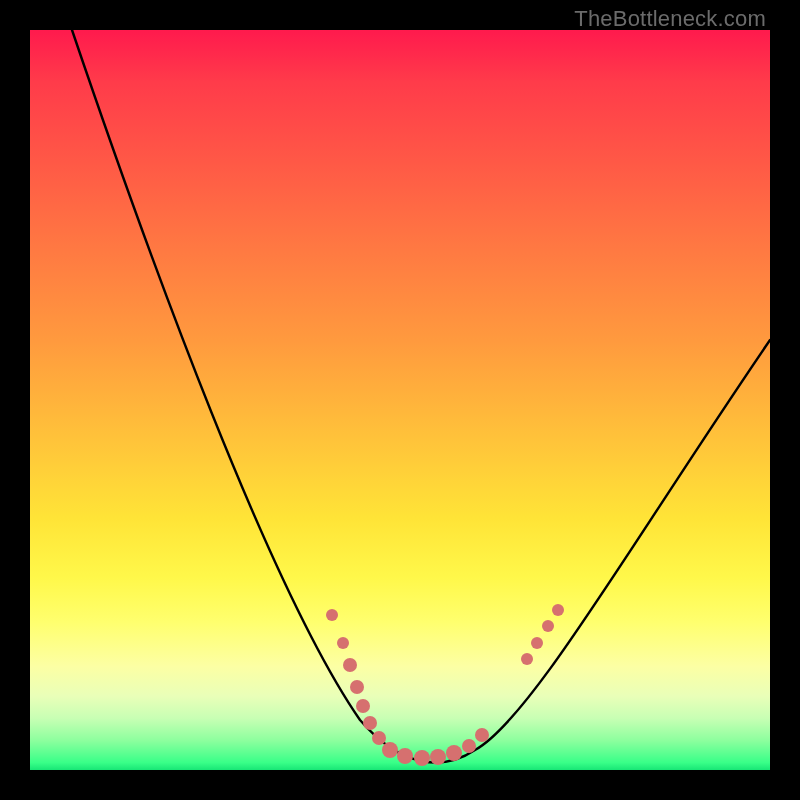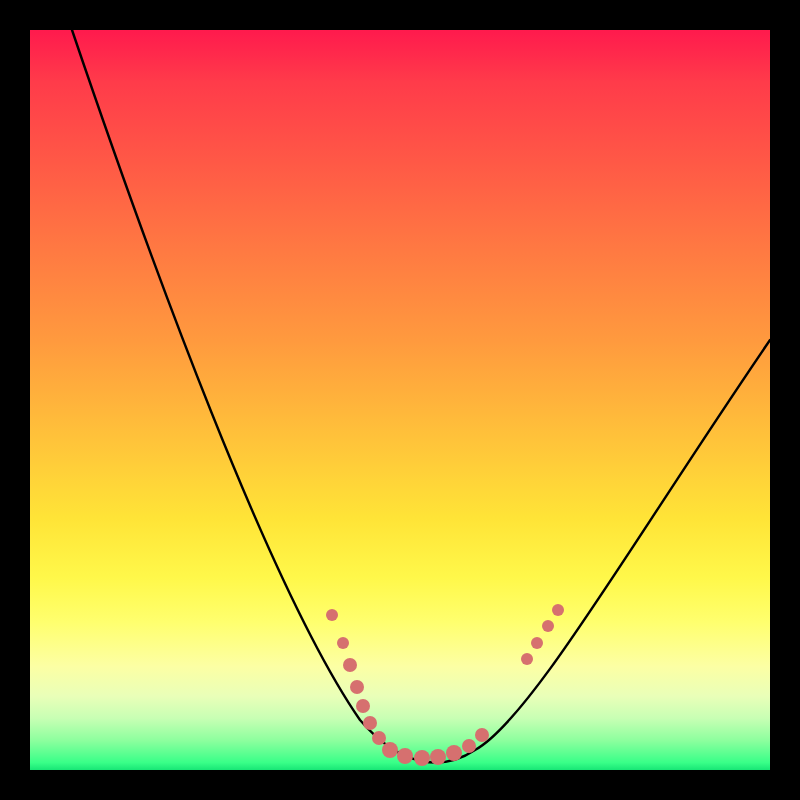--- a/index.html
+++ b/index.html
@@ -86,13 +86,14 @@
           <circle cx="439" cy="716" r="7" fill="#d6706f"></circle>
           <circle cx="452" cy="705" r="7" fill="#d6706f"></circle>
           <circle cx="497" cy="629" r="6" fill="#d6706f"></circle>
           <circle cx="507" cy="613" r="6" fill="#d6706f"></circle>
           <circle cx="518" cy="596" r="6" fill="#d6706f"></circle>
           <circle cx="528" cy="580" r="6" fill="#d6706f"></circle>
         </g>
     </svg>
   </div>
 
+  <div class="watermark">TheBottleneck.com</div>
 </div>
 
 </body></html>

